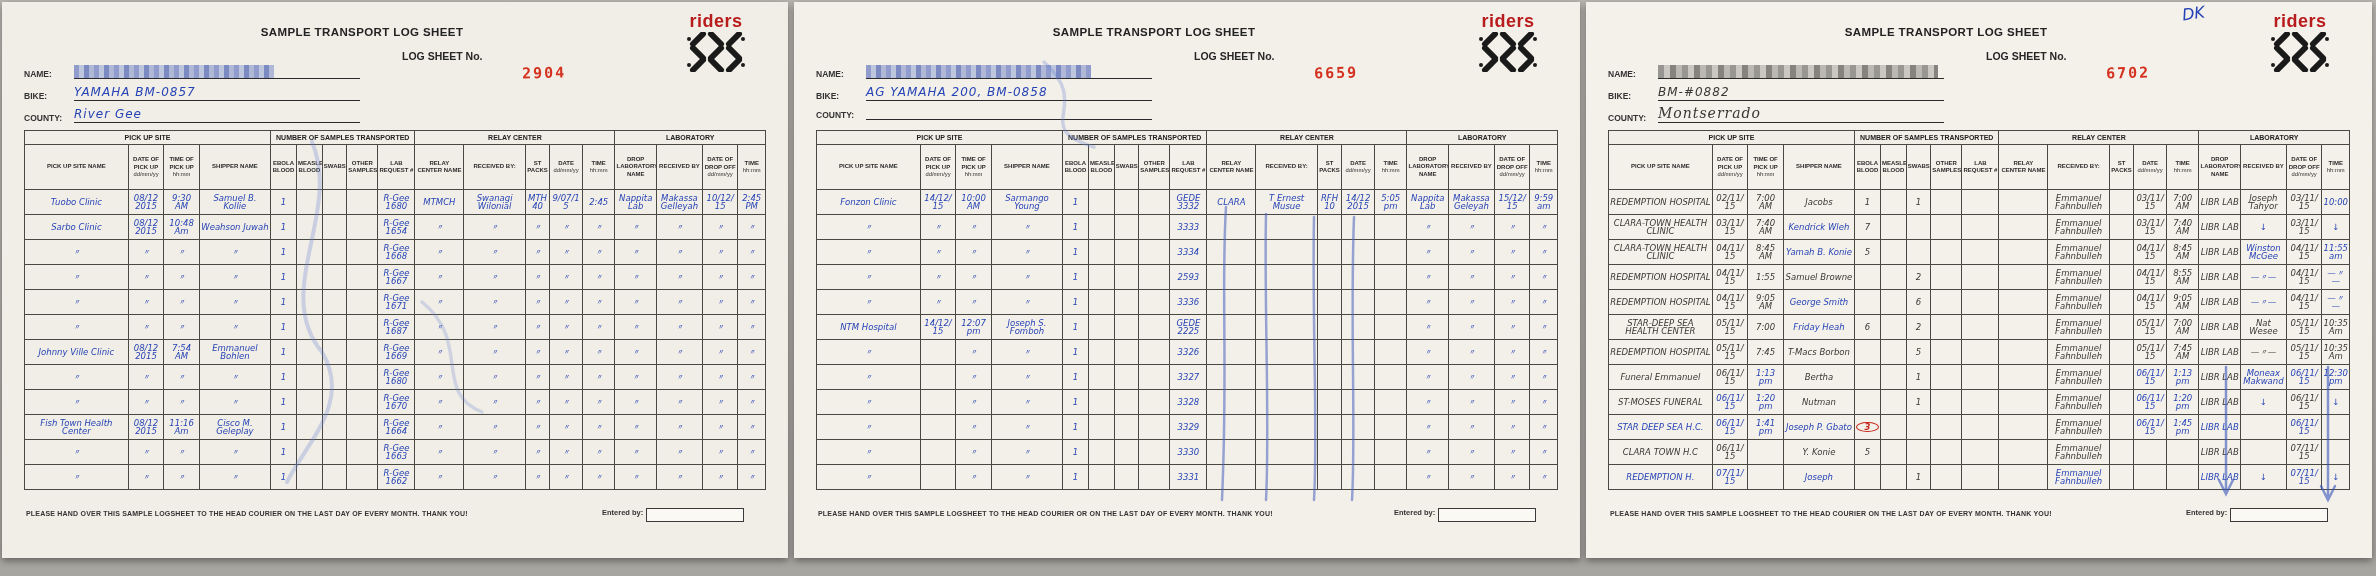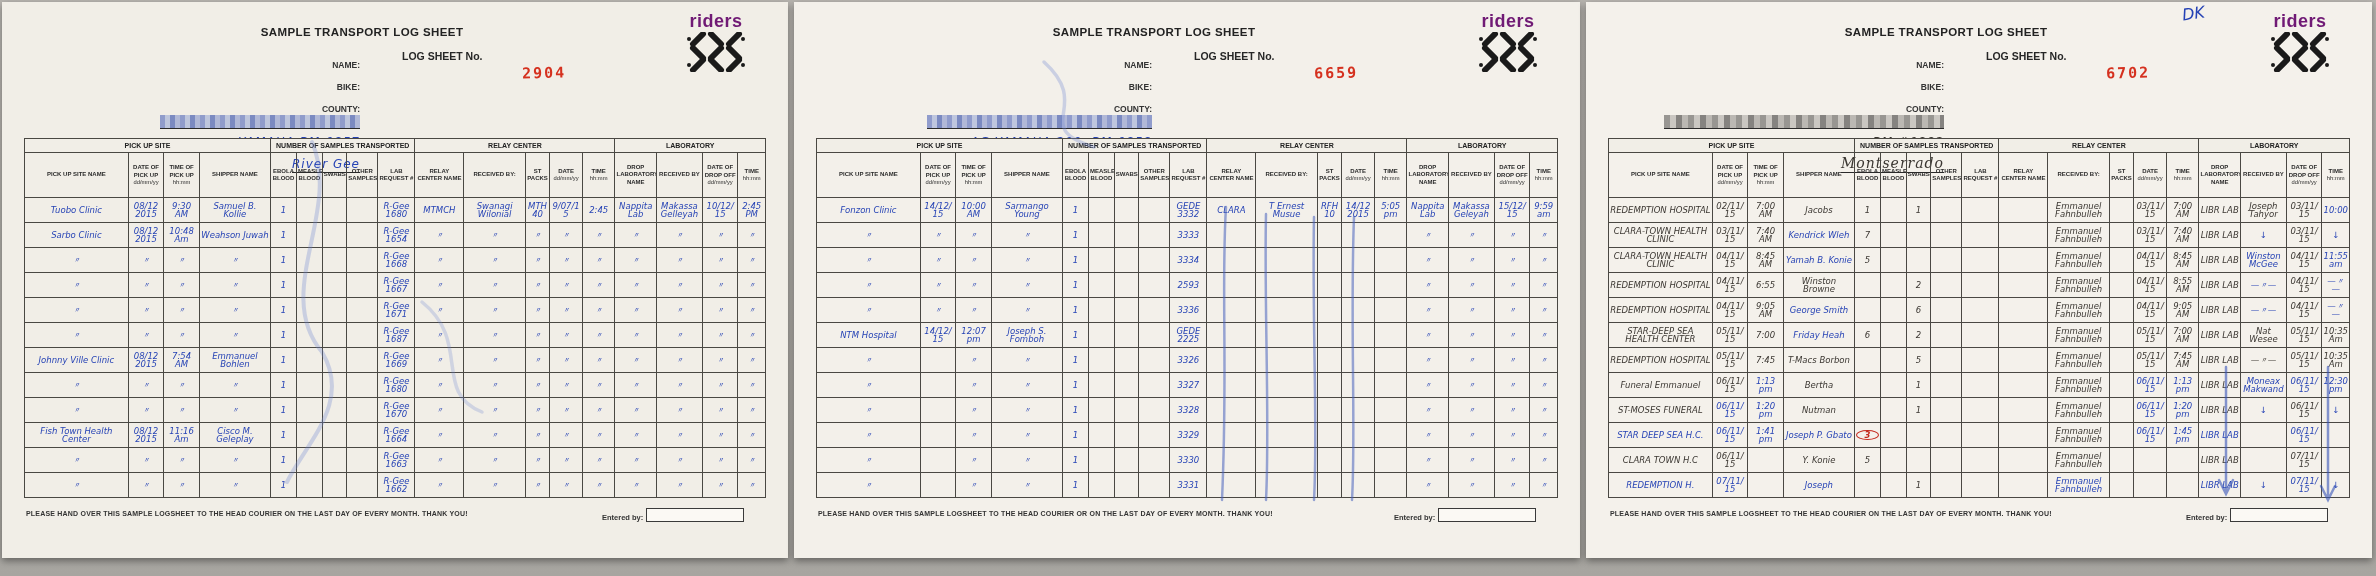--- a/index.html
+++ b/index.html
@@ -12,45 +12,45 @@
     position:absolute;top:2px;width:786px;height:556px;
     background:#f1eee7;box-shadow:0 3px 7px rgba(0,0,0,.4);
   }
   #form2{background:#f3f0ea;}
   #form3{background:#f4f1eb;}
   .title{position:absolute;top:24px;left:160px;width:400px;text-align:center;
     font-size:11.5px;font-weight:bold;color:#222;letter-spacing:.4px;}
   .logsheet{position:absolute;top:48px;left:400px;font-size:10.5px;font-weight:bold;color:#262626;}
   .lognum{position:absolute;top:62px;left:520px;color:#d5311f;font-size:15px;font-weight:bold;
     letter-spacing:2px;font-family:"DejaVu Sans Mono",monospace;transform:rotate(-1.5deg);}
-  .logo{position:absolute;top:10px;right:36px;width:72px;text-align:center;color:#701a75;}
+  .logo{position:absolute;top:10px;right:36px;width:72px;text-align:center;color:#b91c1c;}
   .logo .word{font-weight:bold;font-size:18px;line-height:1;letter-spacing:.5px;font-family:"Liberation Sans",sans-serif;}
   .logo svg{margin-top:2px;}
   .annot{position:absolute;top:2px;left:596px;font-size:16px;font-style:italic;color:#2643b5;
     font-family:"DejaVu Serif",serif;transform:rotate(-8deg);}
-  .field{position:absolute;left:22px;width:336px;display:flex;align-items:flex-end;flex-direction:column;}
+  .field{position:absolute;left:22px;width:336px;display:flex;align-items:flex-end;}
   .fl{font-size:8.5px;font-weight:bold;color:#333;flex:0 0 50px;}
   .flinewrap{flex:1;border-bottom:1.5px solid #2a2a2a;min-height:15px;position:relative;}
   .hw{font-family:"DejaVu Sans",sans-serif;font-style:italic;}
   .ink-blue{color:#2643b5;}
   .ink-black{color:#3a3631;}
   .ink-red{color:#c4271b;font-weight:bold;border:1.5px solid #c4271b;border-radius:50%;padding:0 3px;}
   .fv{font-size:12px;letter-spacing:1px;white-space:nowrap;}
   .redact{display:inline-block;height:13px;vertical-align:bottom;opacity:.9;filter:blur(.7px);
     background:repeating-linear-gradient(90deg,#8694c9 0 5px,#b9c2dd 5px 10px,#6f80bd 10px 15px,#aab3d6 15px 20px);}
   .redact.gray{background:repeating-linear-gradient(90deg,#8f8d89 0 6px,#c6c3be 6px 12px,#7a7875 12px 18px,#b5b2ad 18px 24px);}
-  table.log{position:absolute;left:22px;top:136px;width:742px;border-collapse:collapse;table-layout:fixed;}
+  table.log{position:absolute;left:22px;top:128px;width:742px;border-collapse:collapse;table-layout:fixed;}
   table.log th,table.log td{border:1px solid #4a4843;}
   tr.grp th{font-size:7px;font-weight:bold;color:#222;padding:3px 0;background:#f1eee7;}
   tr.sub th{font-size:6px;font-weight:bold;color:#2b2b2b;padding:2px 1px;line-height:1.2;vertical-align:middle;height:40px;overflow:hidden;}
   tr.sub .unit{font-weight:normal;font-size:5.8px;}
   tbody td{height:24px;text-align:center;vertical-align:middle;padding:0 1px;overflow:hidden;}
   tbody .hw{display:block;font-size:8.5px;line-height:.95;white-space:normal;word-break:break-word;}
   .footer{position:absolute;top:508px;left:24px;width:540px;font-size:7px;font-weight:bold;color:#333;letter-spacing:.2px;}
-  .entered{position:absolute;top:506px;left:600px;font-size:7.5px;font-weight:bold;color:#333;display:flex;align-items:flex-end;gap:3px;}
+  .entered{position:absolute;top:506px;left:600px;font-size:7.5px;font-weight:bold;color:#333;display:flex;align-items:flex-start;gap:3px;}
   .ebox{display:inline-block;width:96px;height:12px;border:1px solid #3a3a3a;background:#fbf9f4;}
   .scribble{position:absolute;left:0;top:0;pointer-events:none;}
 </style>
 </head>
 <body>
 
 <div class="form" id="form1" style="left:2px;">
   <div class="title">SAMPLE TRANSPORT LOG SHEET</div>
   <div class="logsheet">LOG SHEET No.</div>
   <div class="lognum">2904</div>
@@ -1685,24 +1685,24 @@
           </td>
         </tr>
         <tr>
           <td>
             <span class="hw ink-black">REDEMPTION HOSPITAL</span>
           </td>
           <td>
             <span class="hw ink-black">04/11/15</span>
           </td>
           <td>
-            <span class="hw ink-black">6:55</span>
-          </td>
-          <td>
-            <span class="hw ink-black">Winston Browne</span>
+            <span class="hw ink-black">1:55</span>
+          </td>
+          <td>
+            <span class="hw ink-black">Samuel Browne</span>
           </td>
           <td></td>
           <td></td>
           <td>
             <span class="hw ink-black">2</span>
           </td>
           <td></td>
           <td></td>
           <td></td>
           <td>

